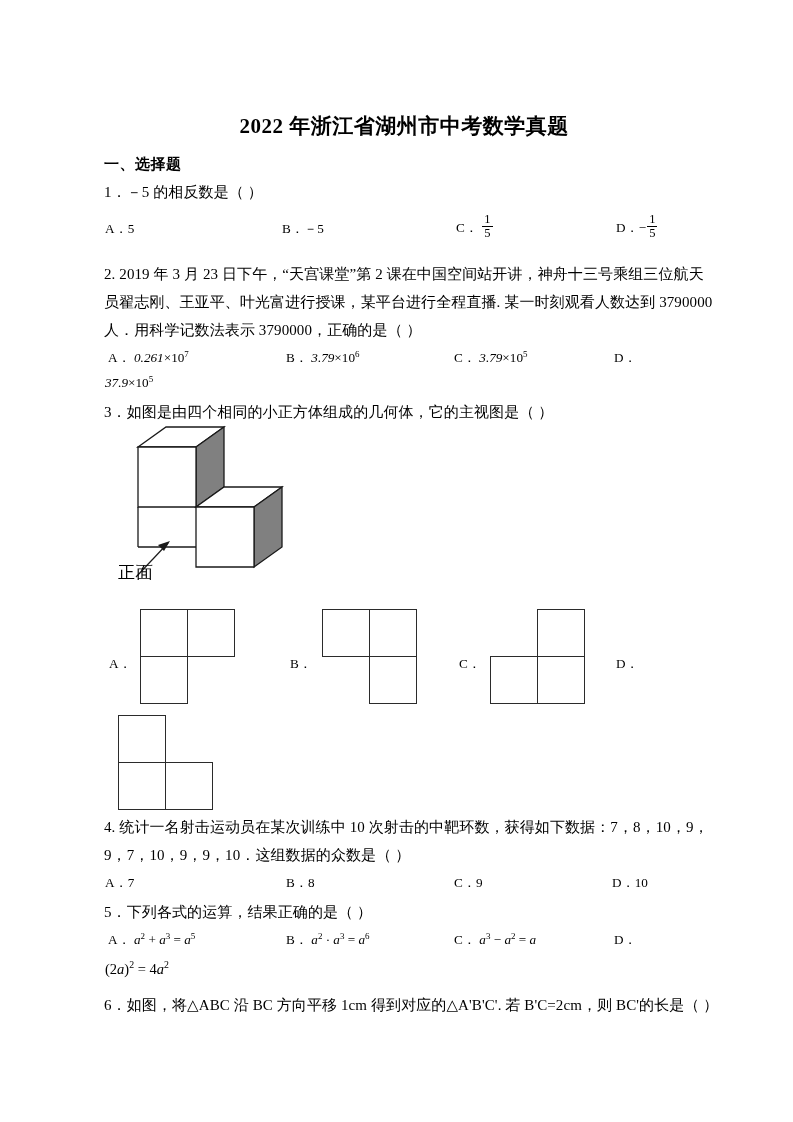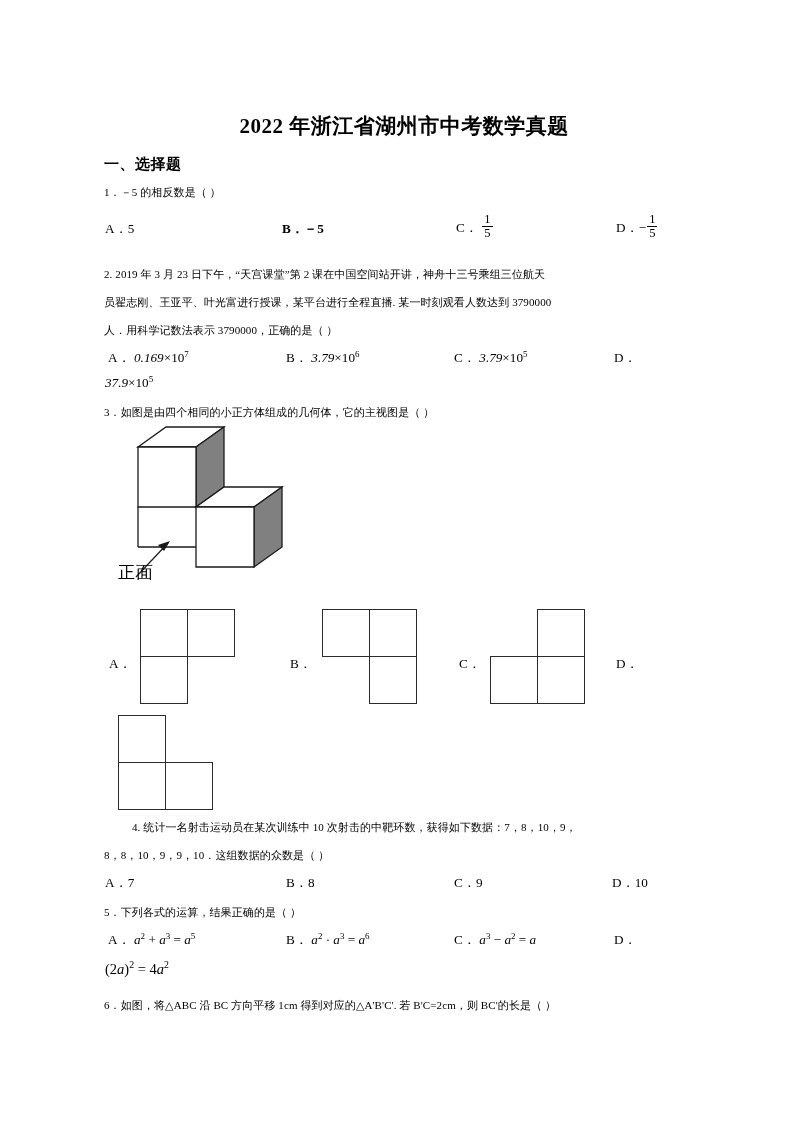--- a/index.html
+++ b/index.html
@@ -48,21 +48,21 @@
     top: 140px;
     left: 0;
     font-size: 15px;
     font-weight: bold;
     letter-spacing: 0.5px;
   }
 
   
   .qtext {
     position: absolute;
-    font-size: 11px;
+    font-size: 15px;
     line-height: 19px;
     letter-spacing: 0.1px;
     white-space: nowrap;
   }
   .opt {
     position: absolute;
     font-size: 13.2px;
     white-space: nowrap;
   }
   .mathit {
@@ -127,21 +127,21 @@
 
   <div class="doc-title">2022 年浙江省湖州市中考数学真题</div>
 
   <div class="section-heading">一、选择题</div>
 
   <div class="qtext" style="top:168px; left:0;">1．－5 的相反数是（        ）</div>
 
   <div class="opt" style="top:205px; left:1px;">
     <span>A．</span><span>5</span>
   </div>
-  <div class="opt" style="top:205px; left:178px;font-weight:bold;">
+  <div class="opt" style="top:205px; left:178px;">
     <span>B．</span><span>－5</span>
   </div>
   <div class="opt" style="top:198px; left:352px;">
     <span>C．</span>
     <span class="frac">
       <span class="num">1</span>
       <span class="den">5</span>
     </span>
   </div>
   <div class="opt" style="top:198px; left:512px;">
@@ -150,21 +150,21 @@
       <span class="den">5</span>
     </span>
   </div>
 
   <div class="qtext" style="top:250px; left:0;">2. 2019 年 3 月 23 日下午，“天宫课堂”第 2 课在中国空间站开讲，神舟十三号乘组三位航天</div>
   <div class="qtext" style="top:278px; left:0;">员翟志刚、王亚平、叶光富进行授课，某平台进行全程直播. 某一时刻观看人数达到 3790000</div>
   <div class="qtext" style="top:306px; left:0;">人．用科学记数法表示 3790000，正确的是（  ）</div>
 
   <div class="opt" style="top:334px; left:4px;">
     <span>A．</span>
-    <span class="mathit">0.169</span><span>×</span><span>10</span><sup>7</sup>
+    <span class="mathit">0.261</span><span>×</span><span>10</span><sup>7</sup>
   </div>
   <div class="opt" style="top:334px; left:182px;">
     <span>B．</span>
     <span class="mathit">3.79</span><span>×</span><span>10</span><sup>6</sup>
   </div>
   <div class="opt" style="top:334px; left:350px;">
     <span>C．</span>
     <span class="mathit">3.79</span><span>×</span><span>10</span><sup>5</sup>
   </div>
   <div class="opt" style="top:334px; left:510px;">
@@ -222,22 +222,22 @@
   </div>
 
   <div class="optlabel" style="top:640px; left:512px;">D．</div>
 
   <div class="shape" style="top:700px; left:14px; width:100px; height:100px;">
     <div class="sq" style="left:0px;  top:0px;"></div>
     <div class="sq" style="left:0px;  top:47px;"></div>
     <div class="sq" style="left:47px; top:47px;"></div>
   </div>
 
-  <div class="qtext" style="top:803px; left:0;margin-left:28px;">4. 统计一名射击运动员在某次训练中 10 次射击的中靶环数，获得如下数据：7，8，10，9，</div>
-  <div class="qtext" style="top:831px; left:0;">8，8，10，9，9，10．这组数据的众数是（  ）</div>
+  <div class="qtext" style="top:803px; left:0;">4. 统计一名射击运动员在某次训练中 10 次射击的中靶环数，获得如下数据：7，8，10，9，</div>
+  <div class="qtext" style="top:831px; left:0;">9，7，10，9，9，10．这组数据的众数是（  ）</div>
 
   <div class="opt" style="top:859px; left:1px;text-align:center;">
     <span>A．</span><span>7</span>
   </div>
   <div class="opt" style="top:859px; left:182px;">
     <span>B．</span><span>8</span>
   </div>
   <div class="opt" style="top:859px; left:350px;">
     <span>C．</span><span>9</span>
   </div>

